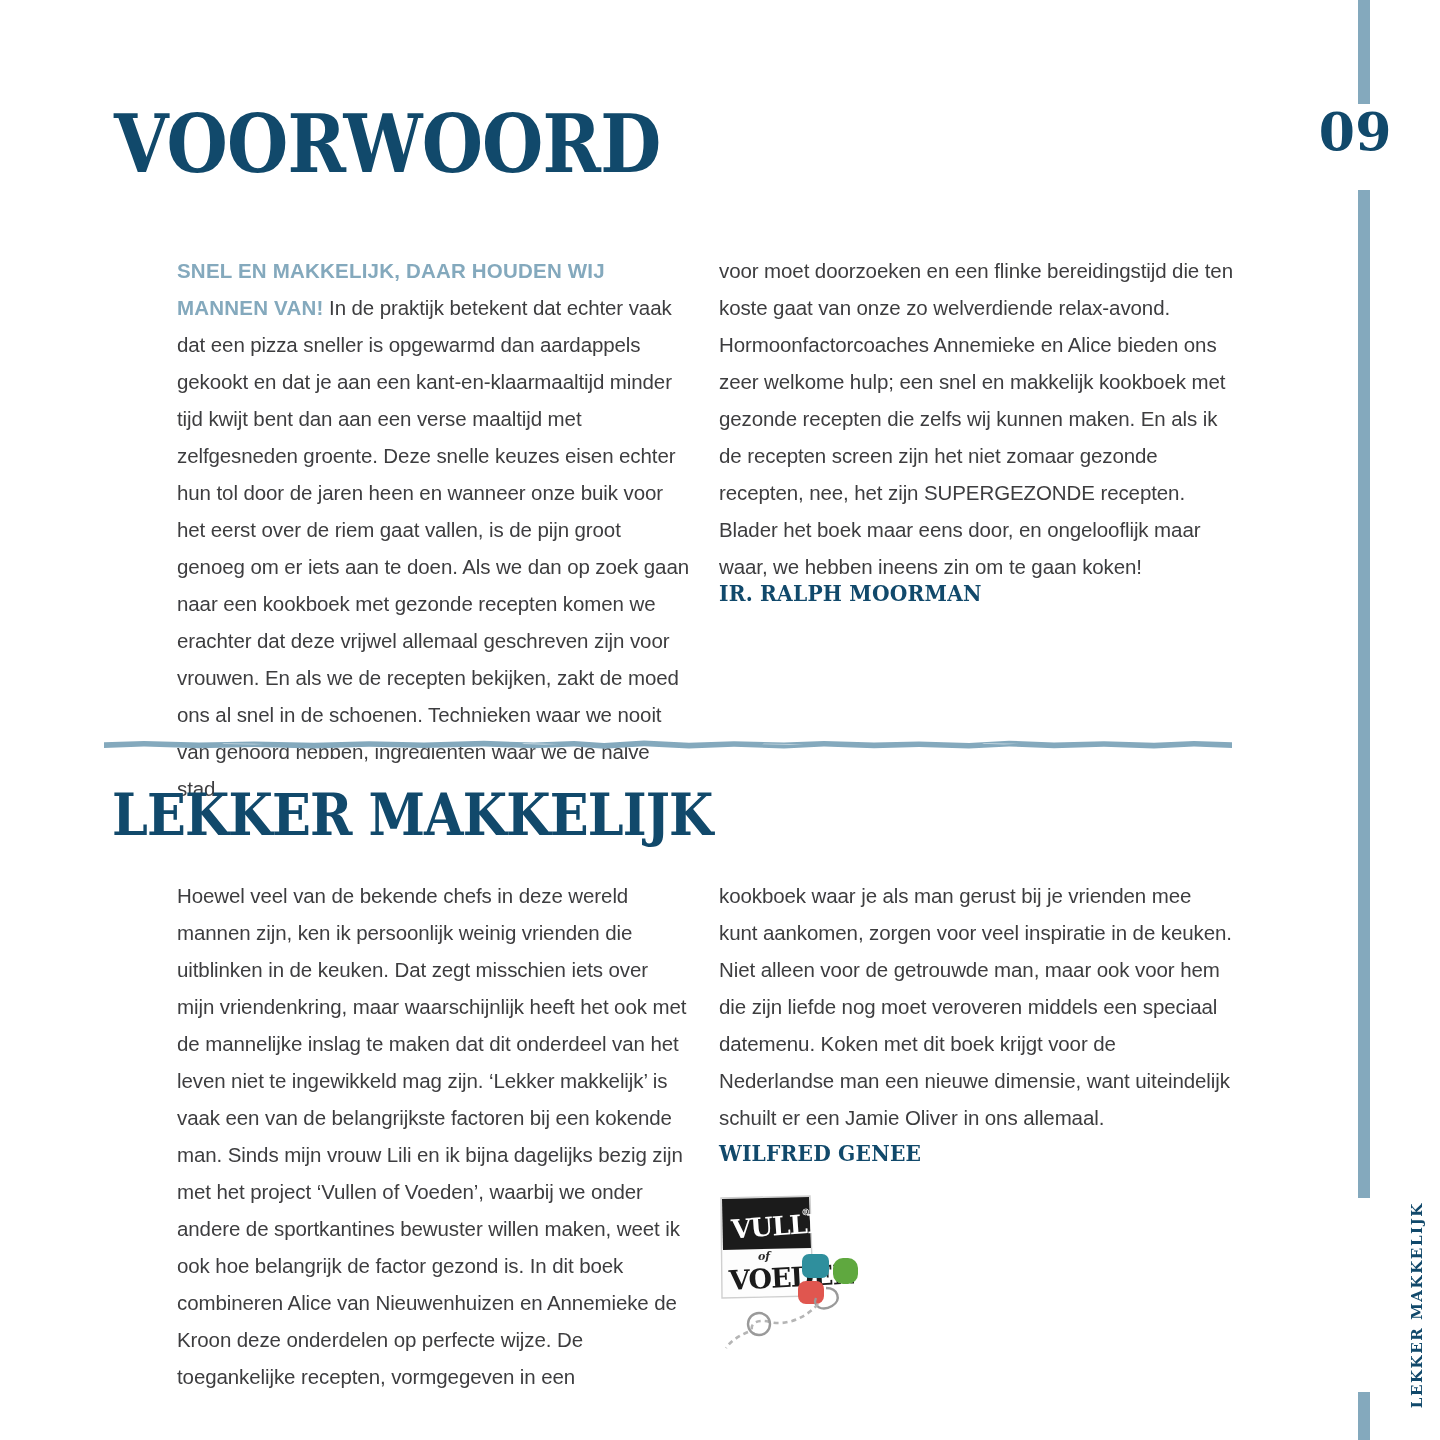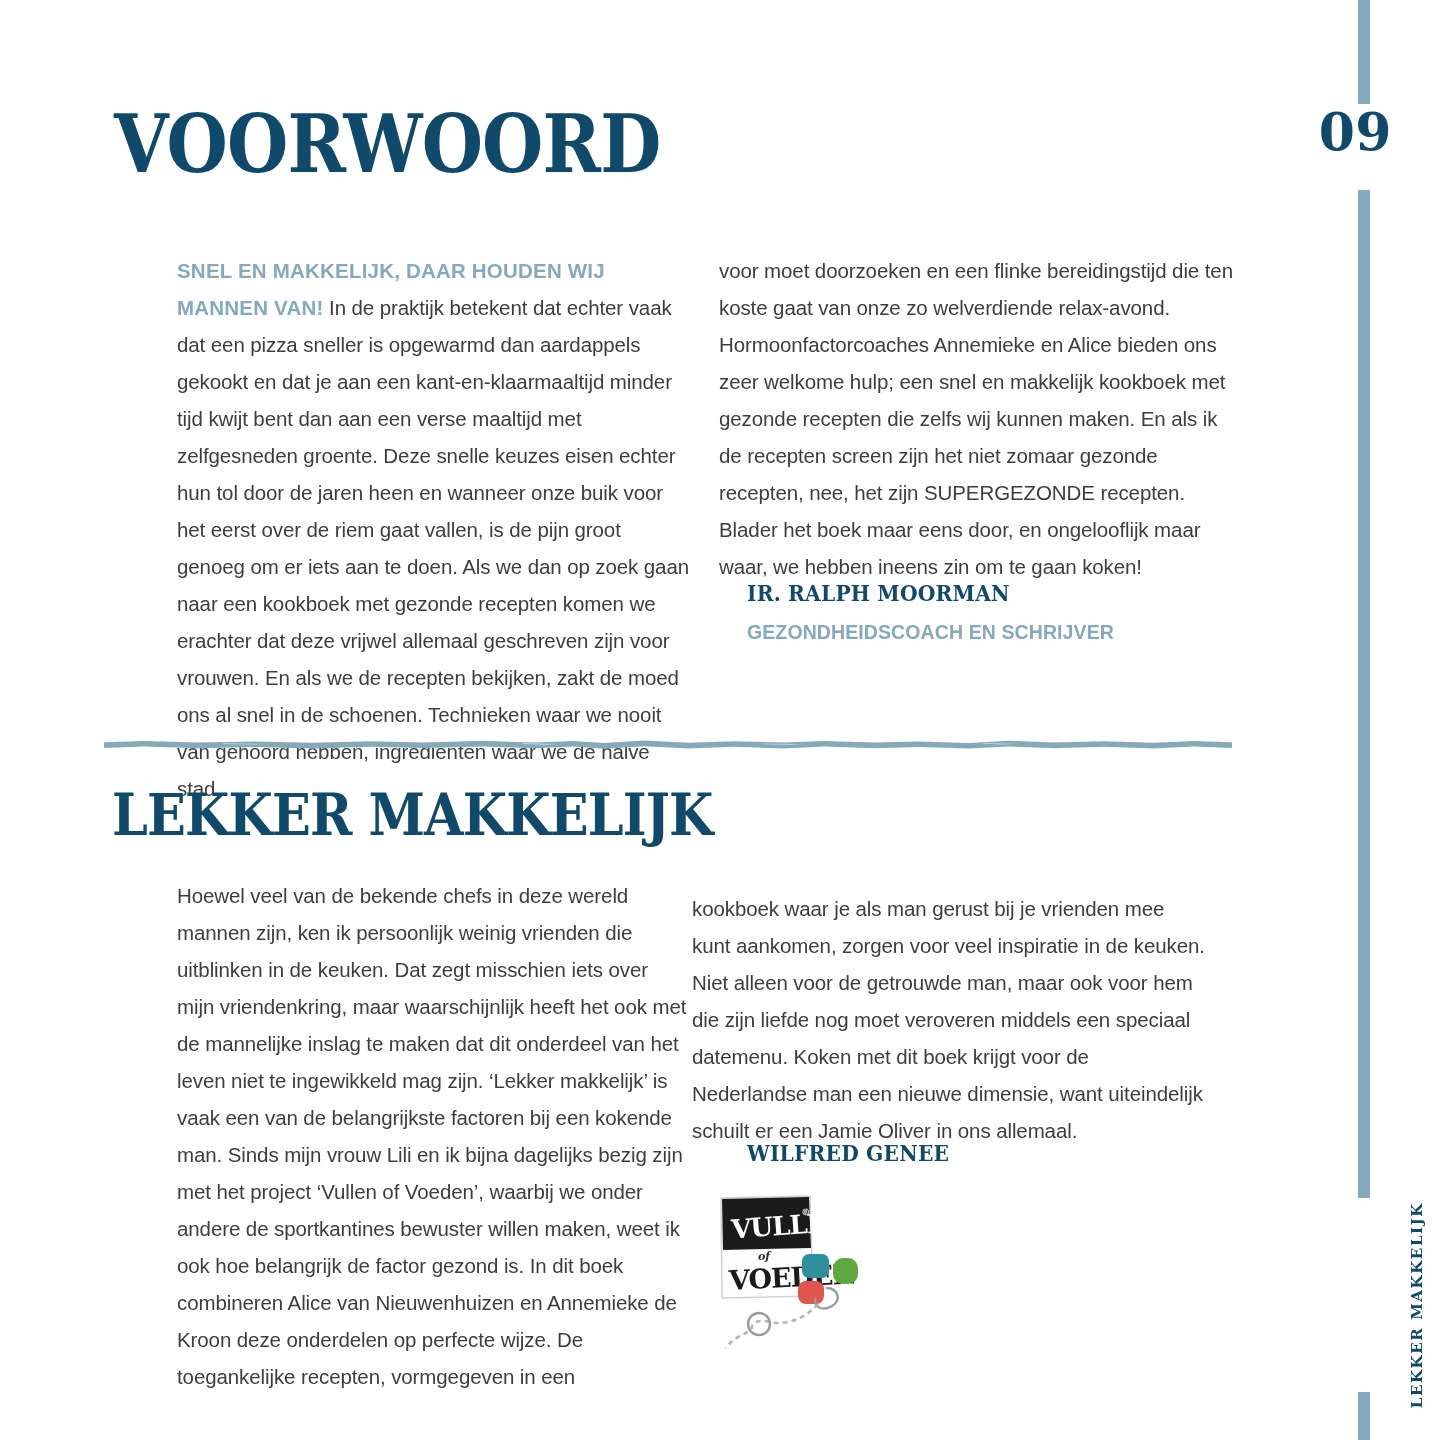--- a/index.html
+++ b/index.html
@@ -105,33 +105,32 @@
     line-height: 37px;
     color: #3d3d3f;
     font-weight: 300;
     letter-spacing: -0.1px;
   }
   .col p { margin: 0; }
 
   .col.top-left   { left: 177px; top: 252px; width: 513px; }
   .col.top-right  { left: 719px; top: 252px; width: 516px; }
   .col.bot-left   { left: 177px; top: 877px; width: 513px; }
-  .col.bot-right  { left: 692px; top: 877px; width: 516px; margin-top: 13px; }
+  .col.bot-right  { left: 719px; top: 877px; width: 516px; }
 
   .leadin {
     font-family: "Liberation Sans", sans-serif;
     font-weight: 700;
     color: #84a9bd;
     letter-spacing: 0.2px;
   }
 
   
   .sig {
     position: absolute;
-    margin-left: 28px;
   }
   .sig .sig-name {
     font-family: "DejaVu Serif", serif;
     font-weight: 700;
     font-size: 22px;
     color: #11496b;
     letter-spacing: 0.2px;
     line-height: 1.1;
     transform: scaleX(0.92);
     transform-origin: left center;
@@ -182,21 +181,20 @@
     </p>
   </div>
 
   <div class="col top-right">
     <p>voor moet doorzoeken en een flinke bereidingstijd die ten koste gaat van onze zo welverdiende relax-avond. Hormoonfactorcoaches Annemieke en Alice bieden ons zeer welkome hulp; een snel en makkelijk kookboek met gezonde recepten die zelfs wij kunnen maken. En als ik de recepten screen zijn het niet zomaar gezonde recepten, nee, het zijn SUPERGEZONDE recepten. Blader het boek maar eens door, en ongelooflijk maar waar, we hebben ineens zin om te gaan koken!</p>
   </div>
 
   <div class="sig moorman">
     <div class="sig-name">IR. RALPH MOORMAN</div>
     <div class="sig-role">
-      <div>GEZONDHEIDSCOACH EN SCHRIJVER</div>
     </div>
   </div>
 
   <div class="divider">
     <svg width="1128" height="13" viewBox="0 0 1128 13" xmlns="http://www.w3.org/2000/svg">
       <path d="M0,4.2 L40,3.0 L95,4.6 L150,3.4 L210,4.8 L265,3.2 L320,4.4 L380,2.8 L430,4.6 L470,3.0 L500,5.0 L540,2.6 L585,4.8 L630,3.2 L680,4.6 L720,2.9 L770,4.4 L815,3.4 L865,4.9 L905,2.7 L950,4.5 L1000,3.3 L1050,4.7 L1090,3.1 L1128,4.3 L1128,10.0 L1090,8.6 L1050,10.4 L1000,8.8 L950,10.2 L905,8.4 L865,10.6 L815,9.0 L770,10.2 L720,8.5 L680,10.4 L630,8.8 L585,10.5 L540,8.2 L500,10.8 L470,8.6 L430,10.3 L380,8.4 L320,10.1 L265,8.8 L210,10.5 L150,9.0 L95,10.3 L40,8.6 L0,10.0 Z" fill="#84a9bd"></path>
       <path d="M120,5.2 L160,6.0 L150,6.6 L118,6.0 Z" fill="#ffffff" opacity="0.55"></path>
       <path d="M420,5.0 L455,5.9 L440,6.7 L418,5.9 Z" fill="#ffffff" opacity="0.5"></path>
       <path d="M660,5.4 L700,6.2 L685,6.9 L658,6.2 Z" fill="#ffffff" opacity="0.45"></path>
       <path d="M880,5.1 L915,5.8 L900,6.6 L878,5.8 Z" fill="#ffffff" opacity="0.5"></path>

